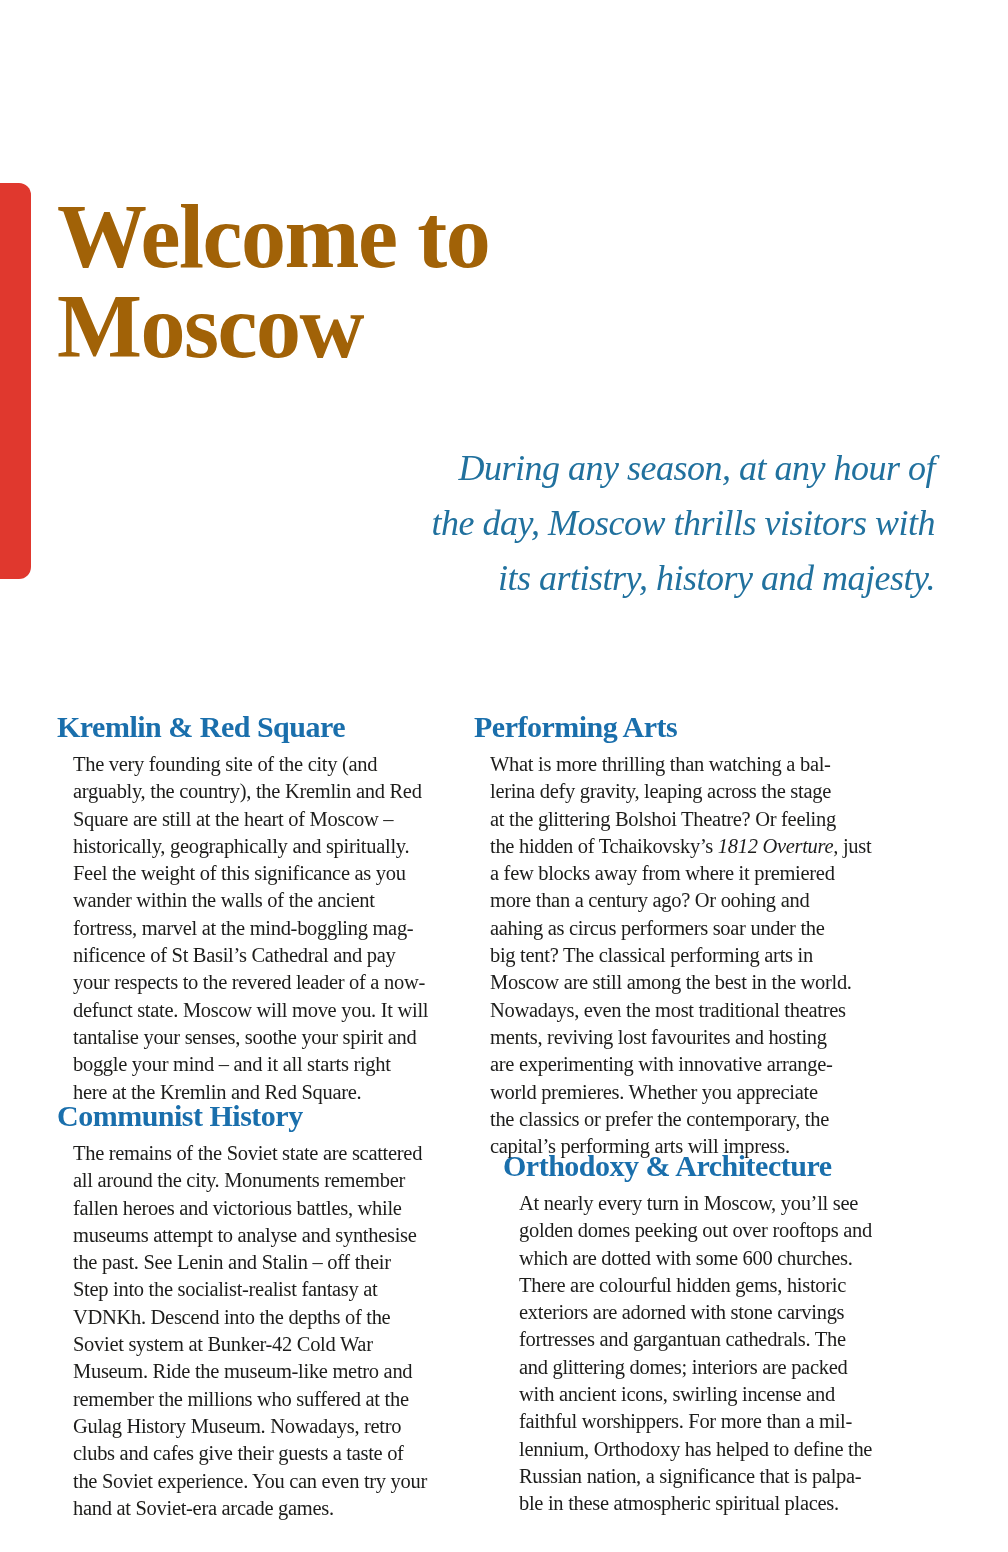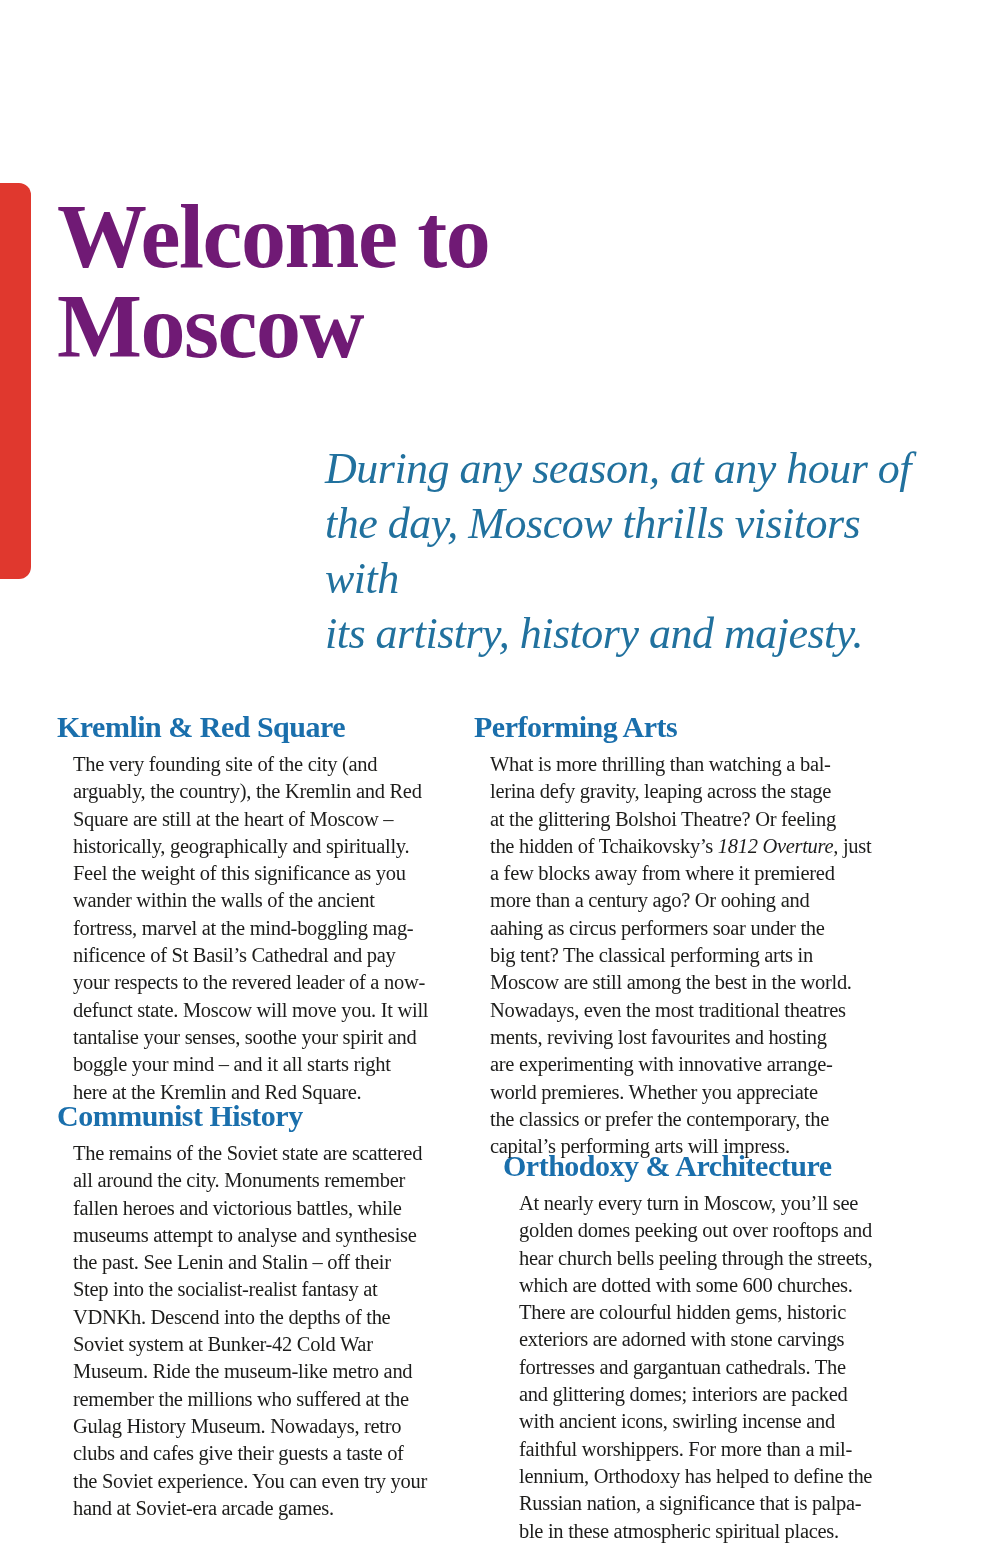--- a/index.html
+++ b/index.html
@@ -23,31 +23,31 @@
   .title {
     position: absolute;
     left: 57px;
     top: 192px;
     margin: 0;
     font-family: "Liberation Serif", serif;
     font-weight: bold;
     font-size: 90px;
     line-height: 90px;
     letter-spacing: -1.5px;
-    color: #701a75;
+    color: #a16207;
   }
   .quote {
     position: absolute;
     left: 325px;
     top: 441px;
     width: 610px;
-    text-align: left;
+    text-align: right;
     font-family: "Liberation Serif", serif;
     font-style: italic;
-    font-size: 44px;
+    font-size: 36px;
     line-height: 55px;
     letter-spacing: -0.5px;
     color: #21719E;
   }
   .section {
     position: absolute;
     width: 418px;
   }
   .section h2 {
     margin: 16px 0 8px 0;
@@ -147,21 +147,20 @@
       <div class="line">the classics or prefer the contemporary, the</div>
       <div class="line">capital’s performing arts will impress.</div>
     </div>
 </section>
 
 <section class="section sec-right-2">
   <h2>Orthodoxy &amp; Architecture</h2>
   <div class="body-text">
       <div class="line">At nearly every turn in Moscow, you’ll see</div>
       <div class="line">golden domes peeking out over rooftops and</div>
-      <div class="line">hear church bells peeling through the streets,</div>
       <div class="line">which are dotted with some 600 churches.</div>
       <div class="line">There are colourful hidden gems, historic</div>
       <div class="line">exteriors are adorned with stone carvings</div>
       <div class="line">fortresses and gargantuan cathedrals. The</div>
       <div class="line">and glittering domes; interiors are packed</div>
       <div class="line">with ancient icons, swirling incense and</div>
       <div class="line">faithful worshippers. For more than a mil-</div>
       <div class="line">lennium, Orthodoxy has helped to define the</div>
       <div class="line">Russian nation, a significance that is palpa-</div>
       <div class="line">ble in these atmospheric spiritual places.</div>

